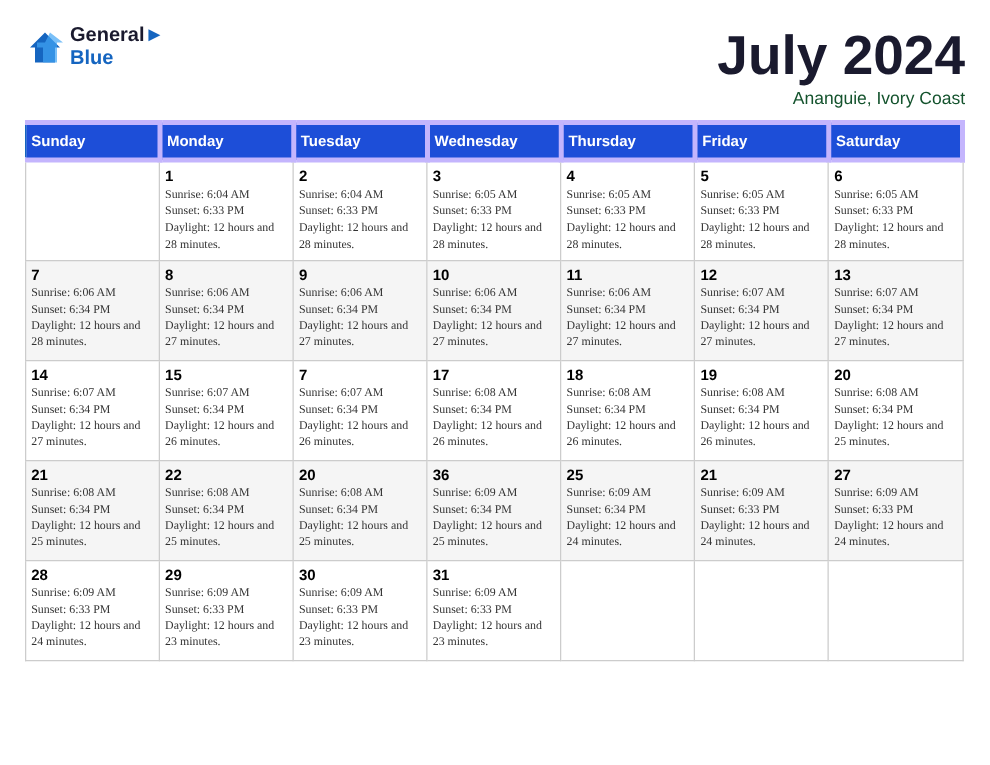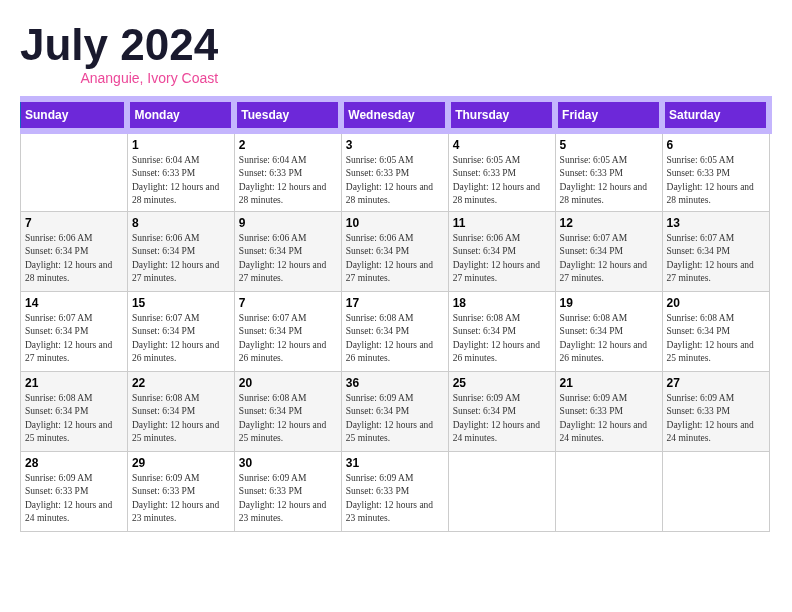--- a/index.html
+++ b/index.html
@@ -28,35 +28,35 @@
     .title-block {
       text-align: right;
     }
     .month-title {
       font-size: 44px;
       font-weight: bold;
       color: #1a1a2e;
     }
     .location {
       font-size: 14px;
-      color: #ec4899;
+      color: #14532d;
     }
     table {
       width: 100%;
       border-collapse: collapse;
       font-size: 10px;
     }
     th {
-      background-color: #6d28d9;
+      background-color: #1d4ed8;
       color: white;
       padding: 6px 4px;
       text-align: left;
       font-size: 12px;
       font-weight: bold;
-      border: 6px solid #c4b5fd;
+      border: 4px solid #c4b5fd;
     }
     td {
       border: 1px solid #ccc;
       vertical-align: top;
       padding: 4px;
       height: 80px;
       width: calc(100% / 7);
     }
     .day-num {
       font-weight: bold;
@@ -72,20 +72,31 @@
     }
     .empty { background: #f9f9f9; }
     tr:nth-child(even) td { background-color: #f5f5f5; }
     tr:nth-child(odd) td { background-color: #ffffff; }
     th:first-child { border-left: 1px solid #1565c0; }
   </style>
 </head>
 <body>
 
 <div class="header">
+  <div class="logo">
+    <svg class="logo-icon" viewBox="0 0 40 40">
+      <rect x="0" y="0" width="40" height="40" fill="white"></rect>
+      <polygon points="20,5 35,20 30,20 30,35 10,35 10,20 5,20" fill="#1565c0"></polygon>
+      <polygon points="25,5 38,15 32,15 32,35 18,35 18,20 12,20 12,15 20,15" fill="#42a5f5" opacity="0.7"></polygon>
+    </svg>
+    <div>
+      <div style="font-size:16px; font-weight:bold; color:#1a1a2e;">General<span style="color:#1565c0;">►</span></div>
+      <div style="font-size:16px; font-weight:bold; color:#1565c0;">Blue</div>
+    </div>
+  </div>
   <div class="title-block">
     <div class="month-title">July 2024</div>
     <div class="location">Ananguie, Ivory Coast</div>
   </div>
 </div>
 
 <table>
   <thead>
     <tr>
     <th>Sunday</th>

